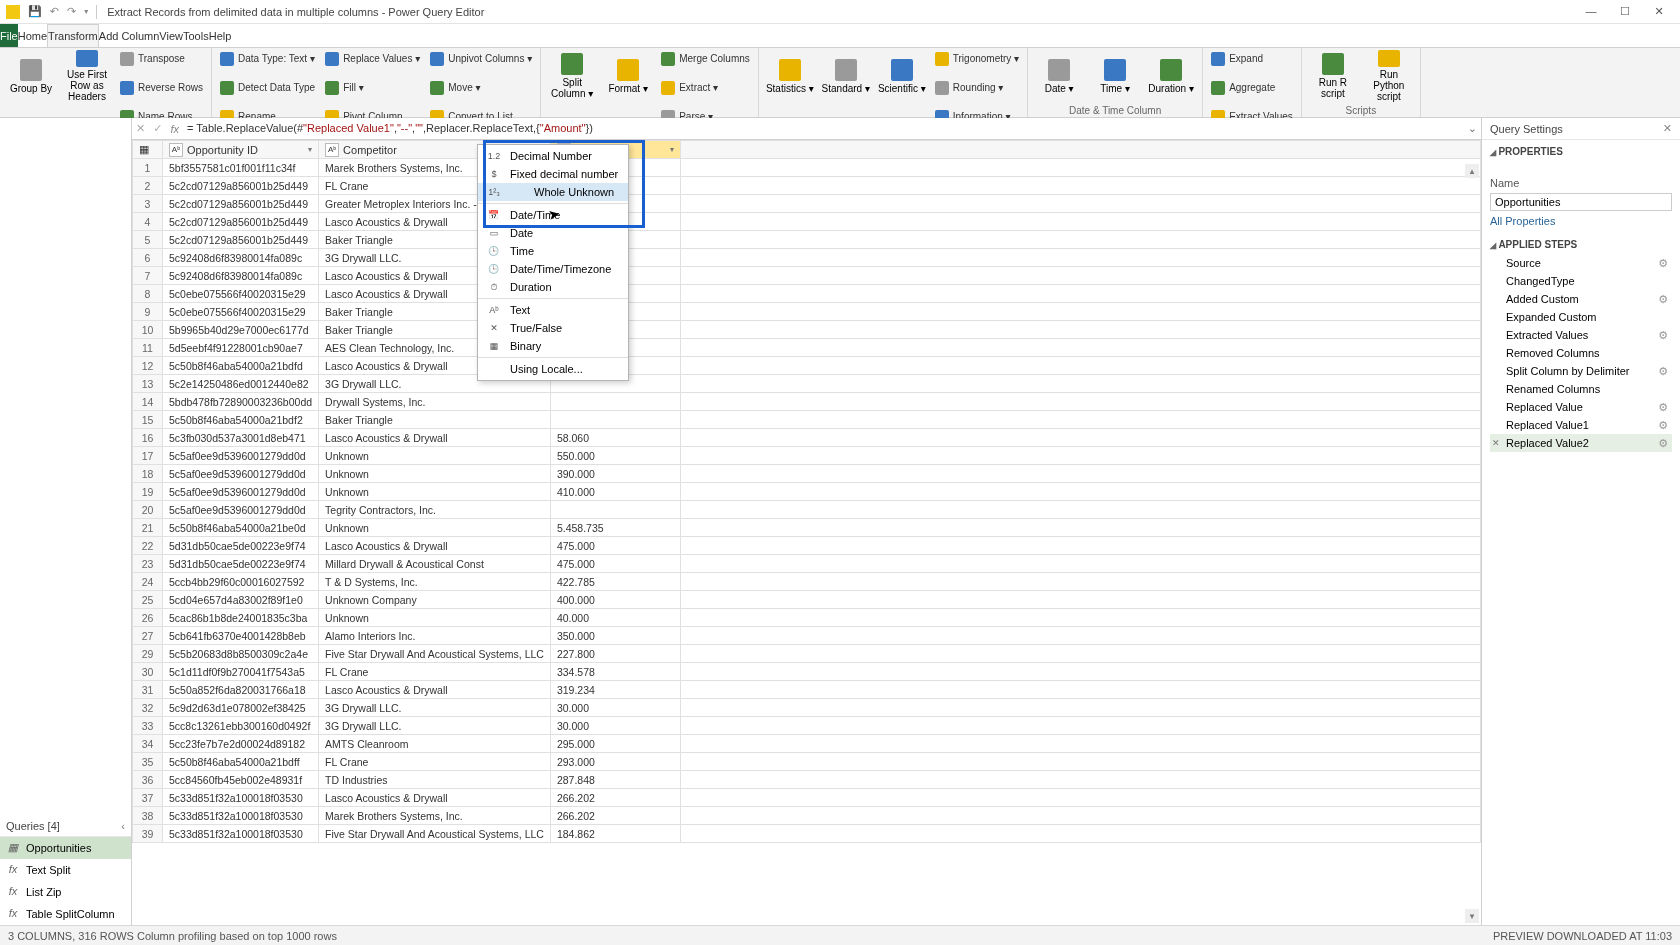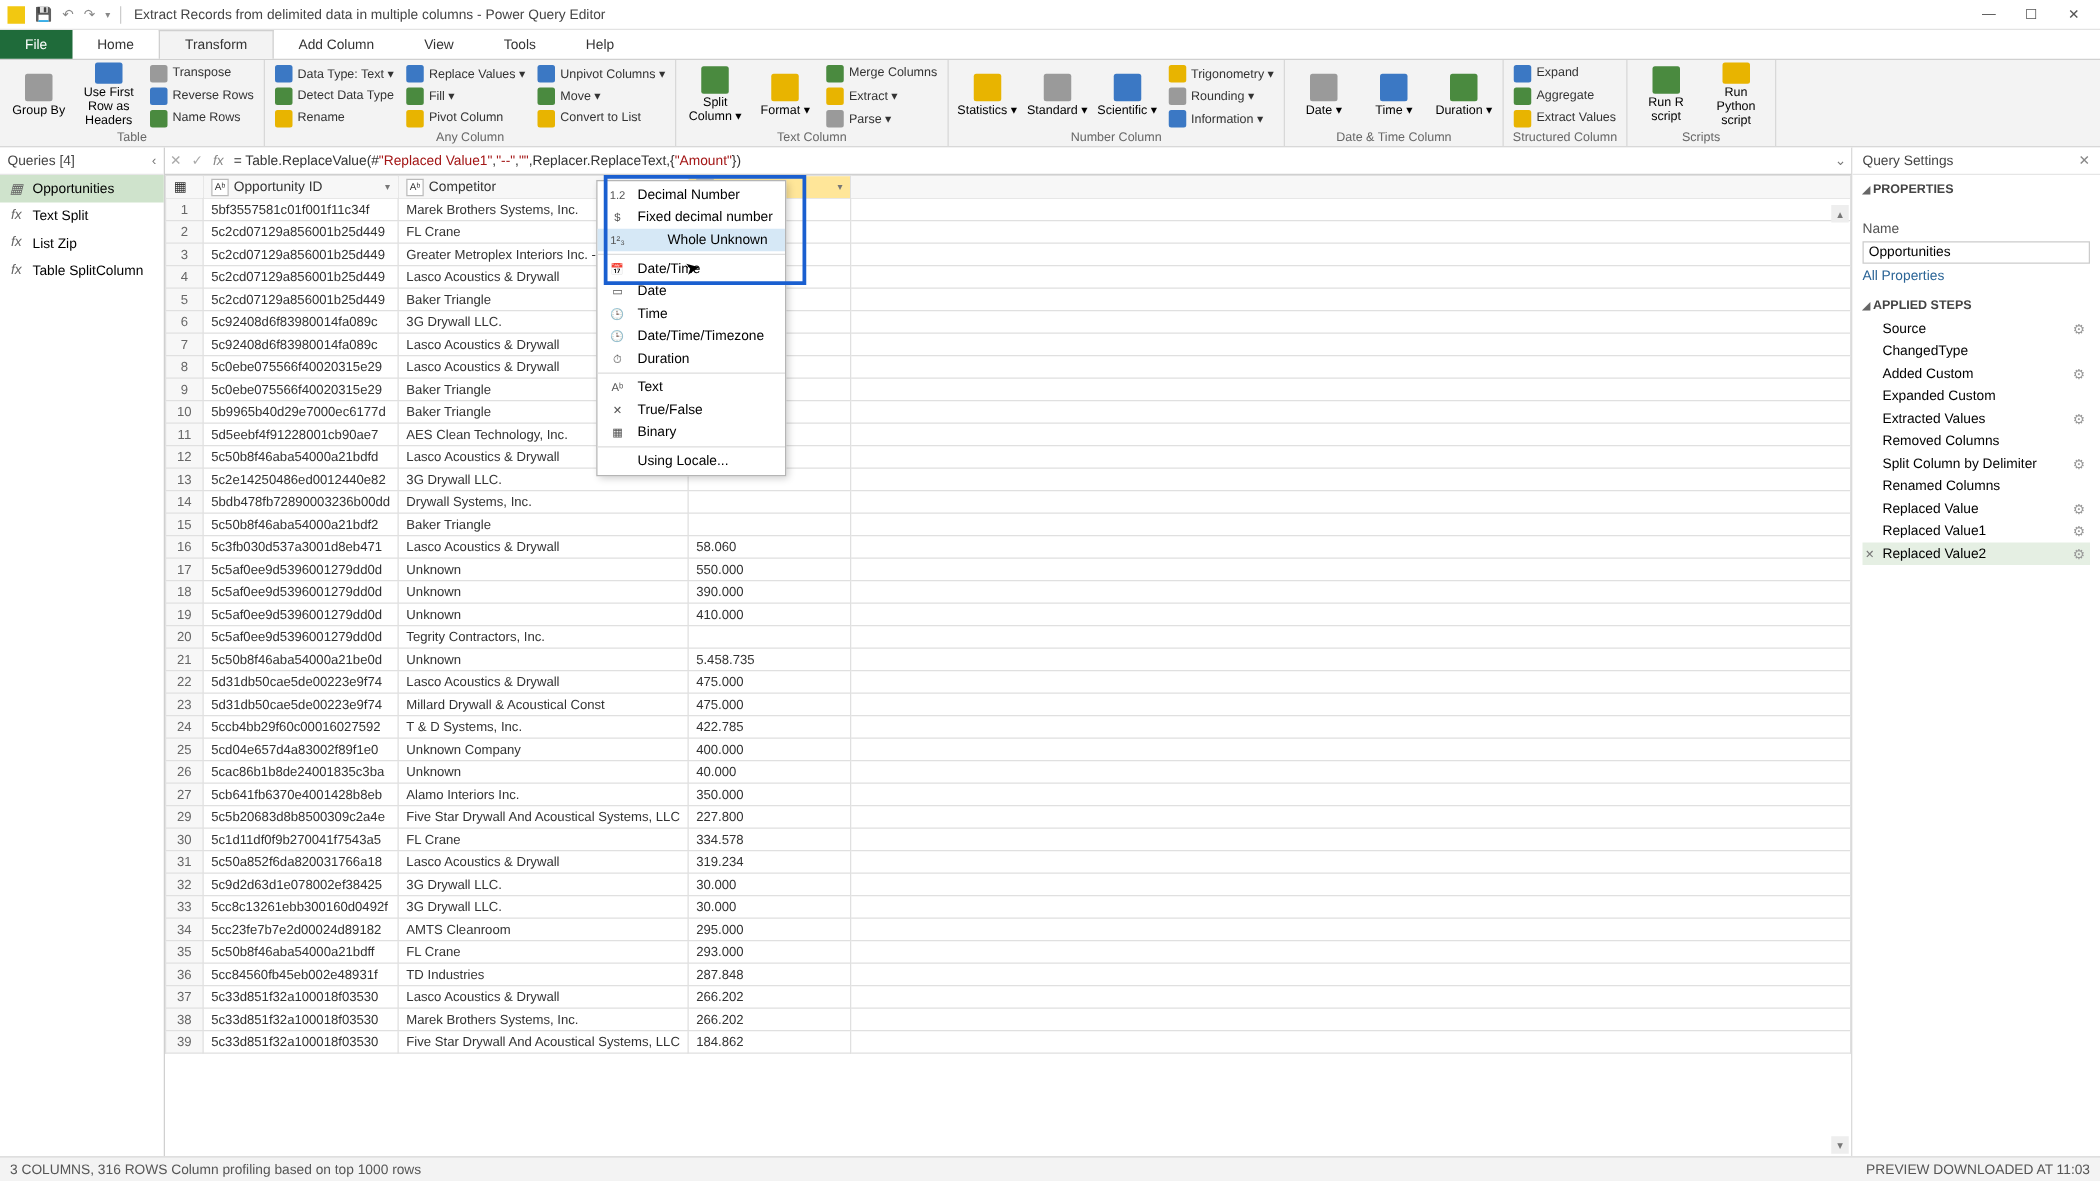--- a/index.html
+++ b/index.html
@@ -7,42 +7,42 @@
 
 
 .titlebar { height: 24px; background: #fff; display: flex; align-items: center; padding: 0 6px; border-bottom: 1px solid #e3e3e3; }
 .titlebar .qat { display: flex; gap: 8px; align-items: center; }
 .titlebar .title { margin-left: 10px; color: #444; }
 .titlebar .winctrl { margin-left: auto; display: flex; gap: 20px; align-items: center; padding-right: 8px; }
 .titlebar .winctrl span { width: 14px; height: 14px; display: inline-block; color: #555; text-align: center; }
 
 
 .menubar { height: 24px; display: flex; align-items: stretch; border-bottom: 1px solid #d0d0d0; }
-.menubar .tab { padding: 0 20px; display: flex; align-items: center; color: #333; cursor: default; }
+.menubar .tab { padding: 0 0; display: flex; align-items: center; color: #333; cursor: default; }
 .menubar .tab.file { background: #1f6b3a; color: #fff; }
 .menubar .tab.active { background: #f3f3f3; border: 1px solid #d0d0d0; border-bottom: none; }
 
 
 .ribbon { height: 70px; background: #f3f3f3; border-bottom: 1px solid #d0d0d0; display: flex; }
 .rgroup { border-right: 1px solid #d8d8d8; padding: 2px 6px 0 6px; display: flex; flex-direction: column; }
 .rgroup .controls { flex: 1; display: flex; gap: 6px; align-items: flex-start; }
 .rgroup .glabel { text-align: center; font-size: 10px; color: #666; padding-bottom: 1px; }
 .bigbtn { display: flex; flex-direction: column; align-items: center; justify-content: center; width: 50px; height: 52px; gap: 2px; }
 .bigbtn .ico { width: 22px; height: 22px; background: #777; border-radius: 2px; }
 .bigbtn .lbl { font-size: 10px; text-align: center; line-height: 1.1; }
-.smallcol { display: flex; flex-direction: column; gap: 1px; }
+.smallcol { display: flex; flex-direction: column; gap: 12px; }
 .smallbtn { display: flex; align-items: center; gap: 4px; height: 17px; padding: 0 2px; }
 .smallbtn .ico { width: 14px; height: 14px; background: #888; border-radius: 2px; }
 .smallbtn .lbl { font-size: 10px; color: #333; white-space: nowrap; }
 
 
 .main { position: absolute; top: 118px; left: 0; right: 0; bottom: 20px; display: flex; }
 
 
-.queries { width: 132px; border-right: 1px solid #d0d0d0; background: #fff; display: flex; flex-direction: column; }
+.queries { width: 132px; border-right: 1px solid #d0d0d0; background: #fff; display: flex; flex-direction: column; justify-content: flex-end; }
 .queries .qhdr { height: 22px; display: flex; align-items: center; padding: 0 6px; color: #444; border-bottom: 1px solid #e6e6e6; }
 .queries .qhdr .collapse { margin-left: auto; color: #777; }
 .queries .qitem { height: 22px; display: flex; align-items: center; gap: 6px; padding: 0 6px; }
 .queries .qitem.sel { background: #cfe3cc; }
 .queries .qitem .qico { width: 14px; height: 14px; font-style: italic; color: #666; text-align: center; }
 
 
 .center { flex: 1; display: flex; flex-direction: column; background: #fff; border-right: 1px solid #d0d0d0; }
 .formulabar { height: 22px; border-bottom: 1px solid #d0d0d0; display: flex; align-items: center; padding: 0 4px; gap: 8px; }
 .formulabar .fx { color: #888; font-style: italic; }

